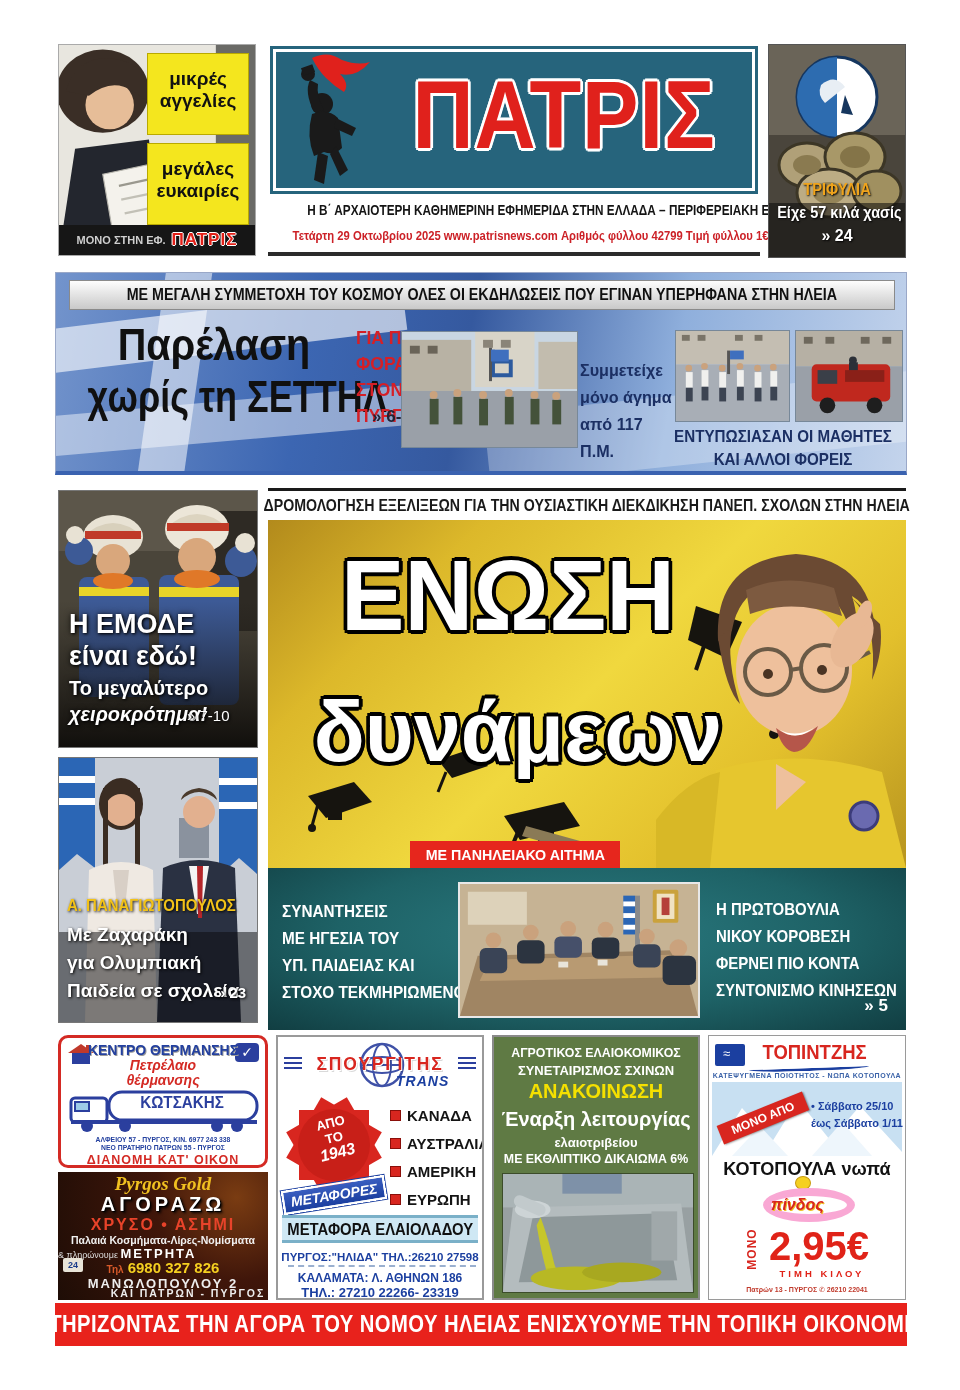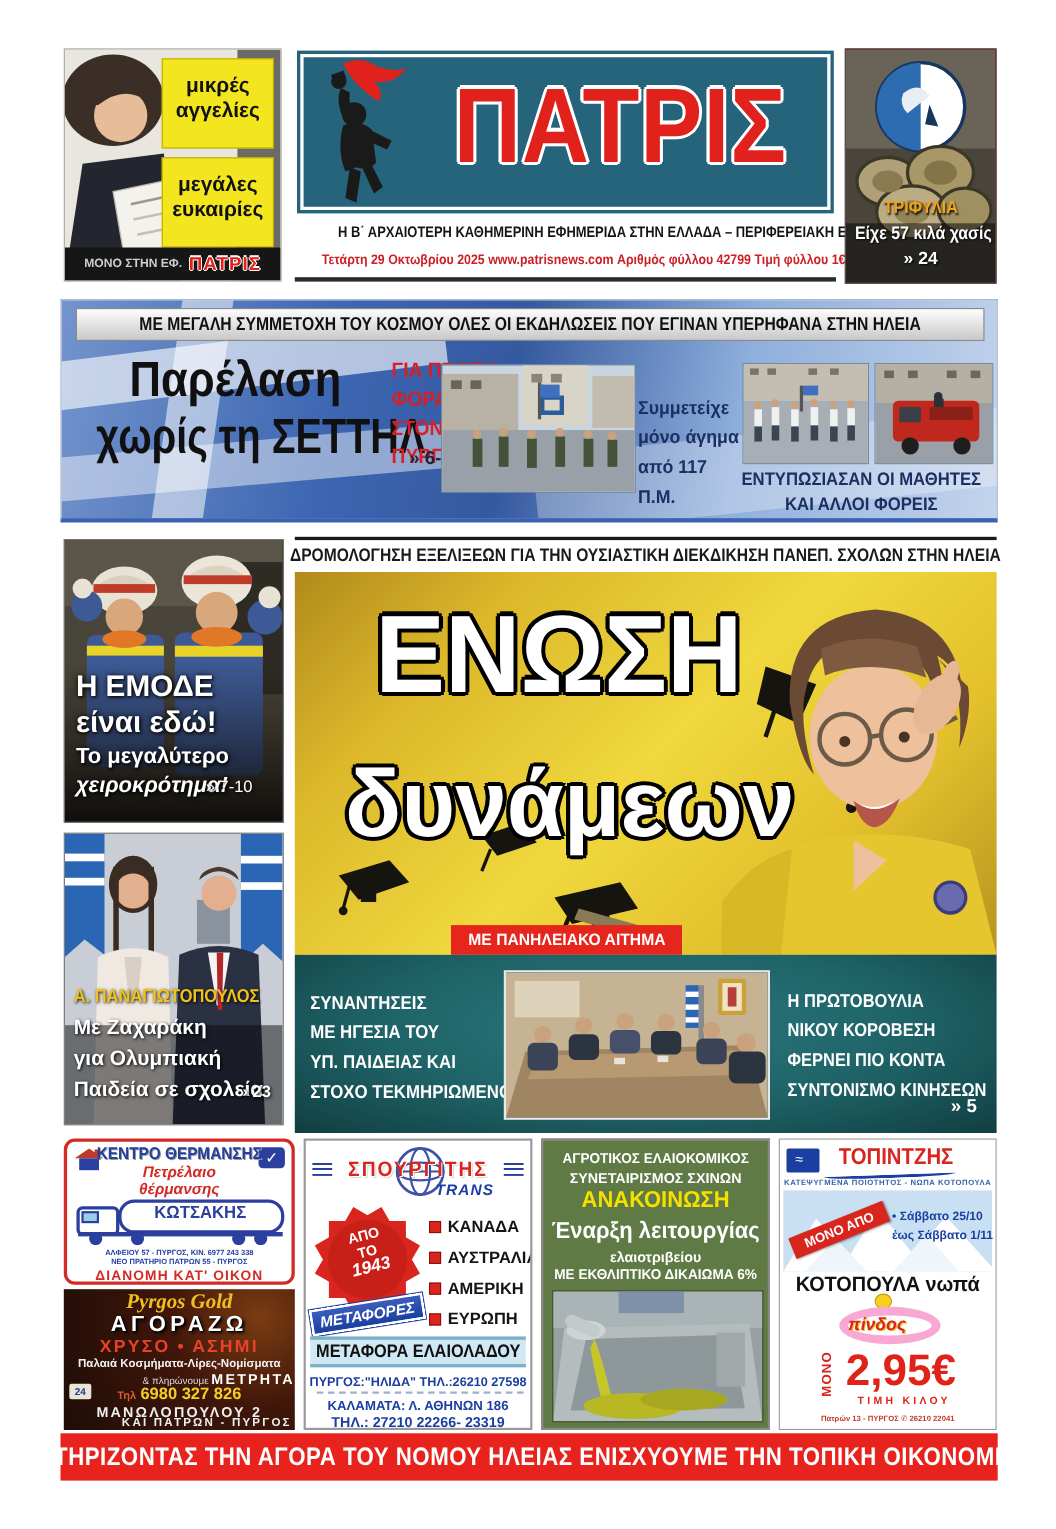--- a/index.html
+++ b/index.html
@@ -25,21 +25,21 @@
             box-shadow:inset 0 0 0 3px #26647c, inset 0 0 0 6px #ffffff;}
   .logo-title{position:absolute;left:104px;top:14px;width:380px;text-align:center;color:#e0211c;
               font-size:92px;font-weight:bold;letter-spacing:1px;transform:scaleY(1.05) scaleX(0.92);transform-origin:center top;
               text-shadow:3px 0 0 #fff,-3px 0 0 #fff,0 3px 0 #fff,0 -3px 0 #fff,2px 2px 0 #fff,-2px 2px 0 #fff,2px -2px 0 #fff,-2px -2px 0 #fff;}
   .tagline{position:absolute;left:0;top:158px;width:492px;text-align:center;color:#141414;font-weight:bold;
            font-size:14px;transform:scaleX(0.84);transform-origin:center;white-space:nowrap;}
   .dateline{position:absolute;left:0;top:185px;width:492px;text-align:center;color:#cc2127;font-weight:bold;
             font-size:12.5px;transform:scaleX(0.9);transform-origin:center;white-space:nowrap;}
   .mast-rule{position:absolute;left:0;top:208px;width:492px;height:4px;background:#2b2b2b;}
 
-  .trifylia{left:768px;top:44px;width:138px;height:214px;background:#7f1d1d;overflow:hidden;border:1px solid #555;}
+  .trifylia{left:768px;top:44px;width:138px;height:214px;background:#404040;overflow:hidden;border:1px solid #555;}
   .tri-kicker{position:absolute;left:0;top:136px;width:100%;text-align:center;color:#f0a41c;font-weight:bold;font-size:16px;
               transform:scaleX(0.92);text-shadow:1px 1px 2px #000;}
   .tri-title{position:absolute;left:0;top:158px;width:100%;text-align:center;color:#fff;font-weight:bold;font-size:16.5px;
              transform:scaleX(0.88);white-space:nowrap;text-shadow:1px 1px 2px #000;}
   .tri-page{position:absolute;left:0;top:182px;width:100%;text-align:center;color:#fff;font-weight:bold;font-size:16px;text-shadow:1px 1px 2px #000;}
 
   
   .flagstrip{left:55px;top:272px;width:852px;height:203px;overflow:hidden;border:1px solid #9aa8c8;border-bottom:4px solid #3a62b0;
              background:linear-gradient(100deg,#7394cc 0%,#3c66b2 30%,#35599f 48%,#8fafdc 72%,#c4d4ec 100%);}
   .flag-stripe{position:absolute;background:rgba(255,255,255,0.82);}
@@ -116,21 +116,21 @@
   .ko-house{position:absolute;left:7px;top:6px;width:26px;height:20px;}
 
   .ad-gold{left:58px;top:1172px;width:210px;height:128px;overflow:hidden;color:#fff;
            background:radial-gradient(circle at 85% 20%,#7a3c12 0%,#40160a 40%,#1e0d06 100%);}
   .pg-brand{position:absolute;left:0;top:1px;width:100%;text-align:center;color:#f0c020;font-family:"Liberation Serif","DejaVu Serif",serif;
             font-weight:bold;font-style:italic;font-size:19px;}
   .pg-l1{position:absolute;left:0;top:21px;width:100%;text-align:center;font-size:20px;font-weight:bold;letter-spacing:4px;
          color:#fff;text-shadow:1px 1px 0 #000,2px 2px 3px #000;}
   .pg-l2{position:absolute;left:0;top:44px;width:100%;text-align:center;font-size:16px;font-weight:bold;color:#e8432a;letter-spacing:2px;}
   .pg-l3{position:absolute;left:0;top:62px;width:100%;text-align:center;font-size:10.5px;font-weight:bold;color:#f2f2f2;}
-  .pg-l4{position:absolute;left:0;top:74px;width:100%;text-align:right;font-size:9px;color:#ddd;}
+  .pg-l4{position:absolute;left:0;top:74px;width:100%;text-align:left;font-size:9px;color:#ddd;}
   .pg-l4 b{font-size:13px;color:#fff;letter-spacing:2px;}
   .pg-phone{position:absolute;left:0;top:87px;width:100%;text-align:center;color:#f5d020;font-weight:bold;font-size:15px;}
   .pg-phone i{color:#d85a2a;font-size:10px;font-style:normal;margin-right:4px;}
   .pg-a1{position:absolute;left:0;top:104px;width:100%;text-align:center;font-size:13px;font-weight:bold;letter-spacing:2px;color:#eee;}
   .pg-a2{position:absolute;left:0;top:115px;width:100%;text-align:center;font-size:10.5px;font-weight:bold;letter-spacing:2px;color:#eee;margin-left:25px;}
   .pg-badge{position:absolute;left:5px;top:86px;width:20px;height:14px;background:#e8e4d8;color:#1a3c8a;font-size:9px;font-weight:bold;
             text-align:center;line-height:14px;border-radius:2px;}
 
   .ad-spourgitis{left:276px;top:1035px;width:208px;height:265px;background:#fff;border:2px solid #9a9a9a;overflow:hidden;}
   .sp-globe{position:absolute;left:76px;top:2px;width:56px;height:52px;opacity:0.9;}

